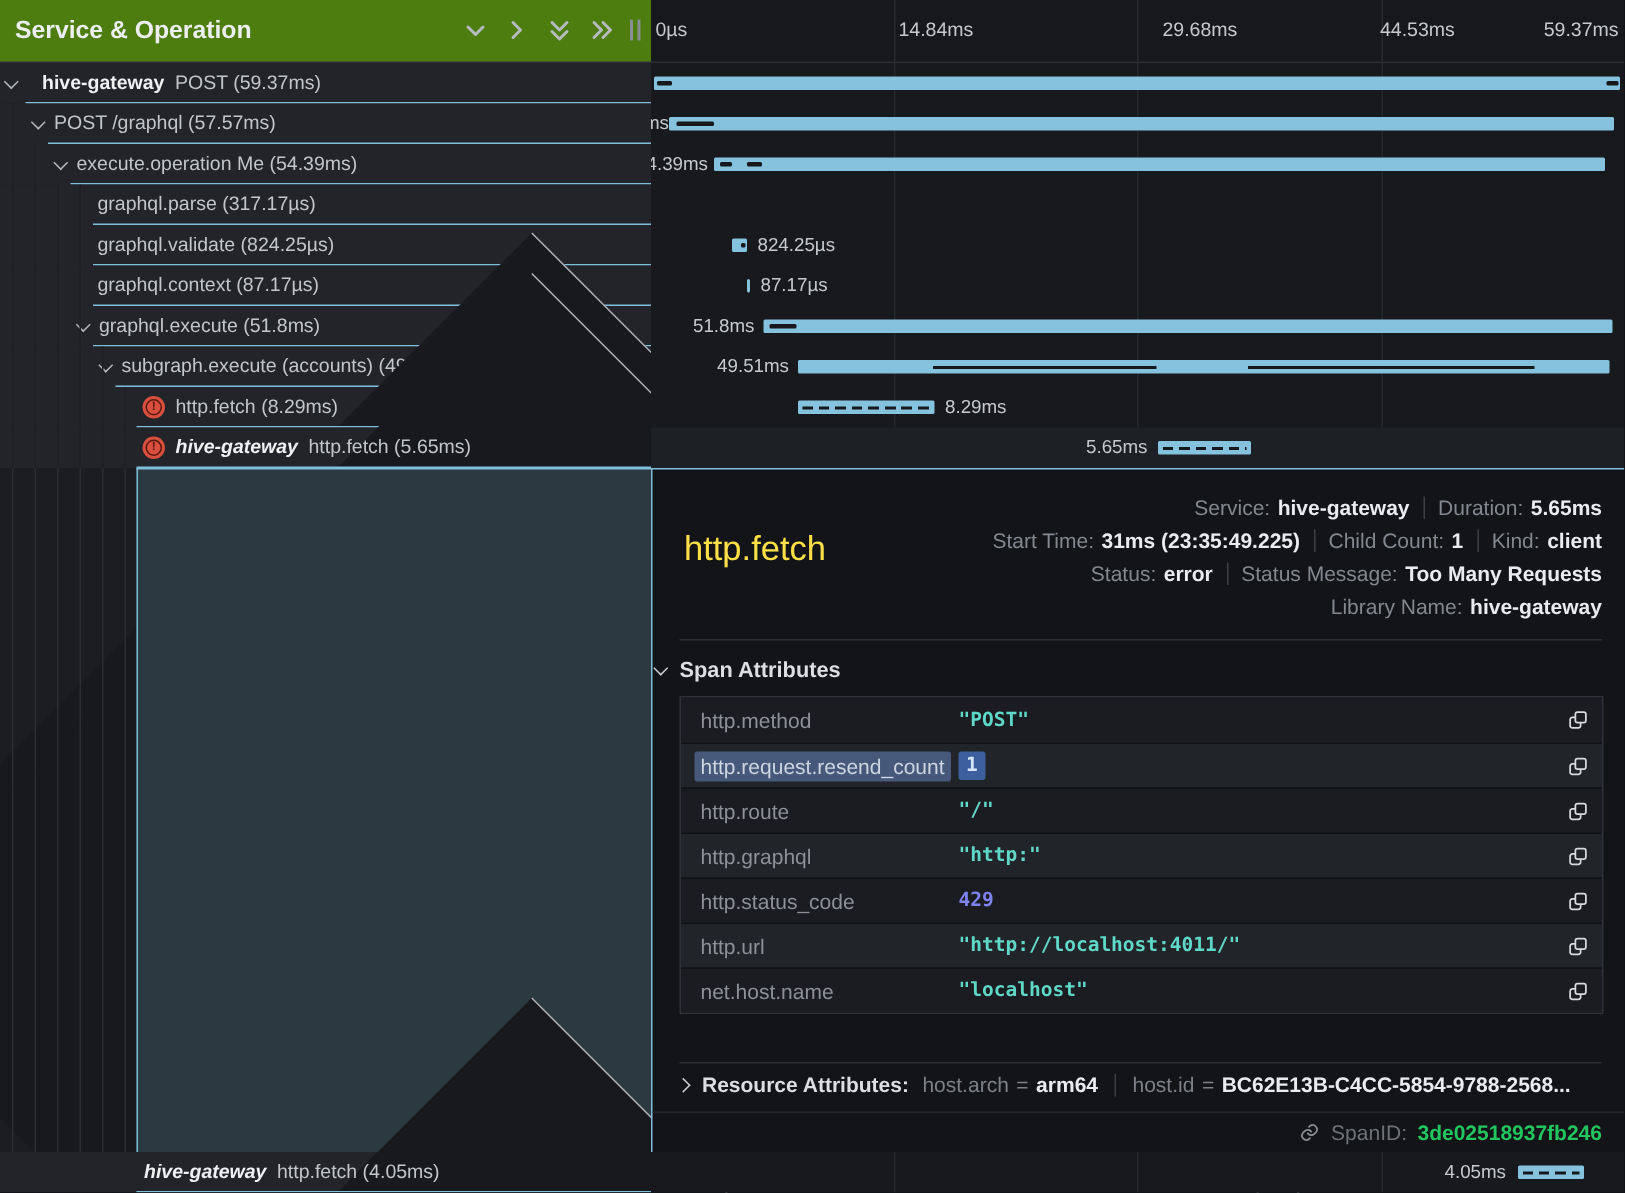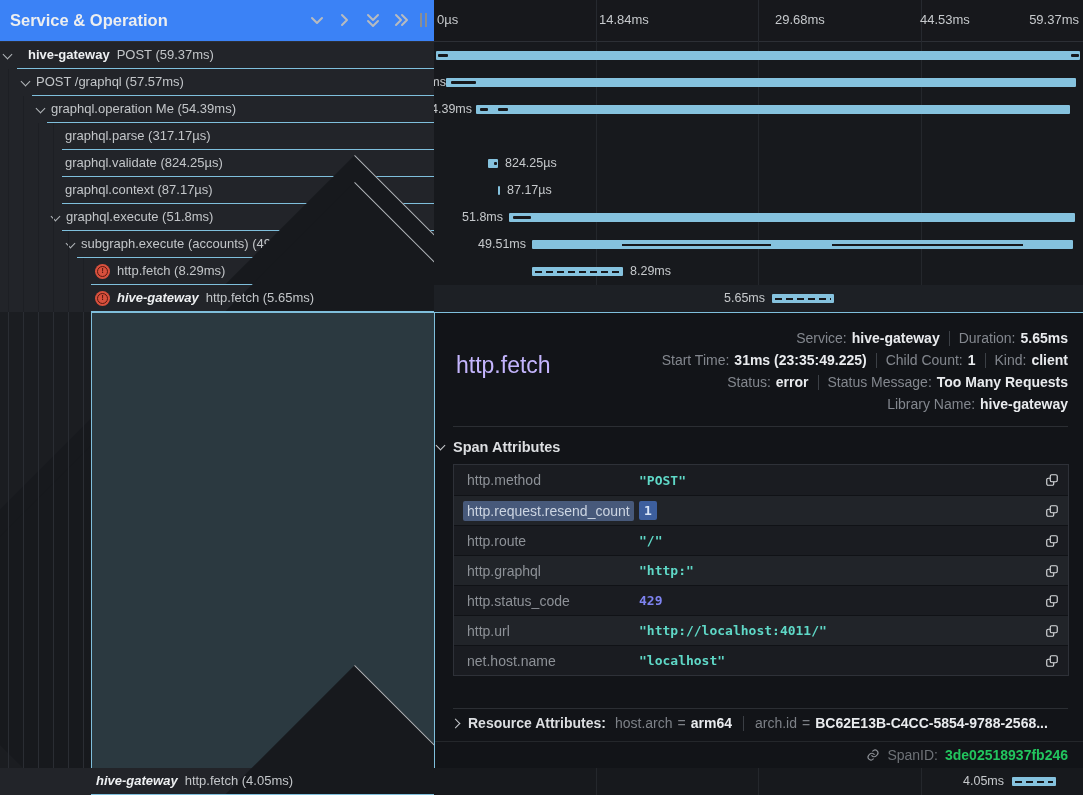--- a/index.html
+++ b/index.html
@@ -2,21 +2,21 @@
 <html><head>
 <meta charset="utf-8">
 <style>
   html,body{margin:0;padding:0;background:#0e0f12;}
   *{box-sizing:border-box;}
   .app{position:relative;width:1083px;height:795px;background:#17181c;overflow:hidden;
        font-family:"Liberation Sans",sans-serif;color:#c9ccd0;}
 
   
   .left{position:absolute;left:0;top:0;width:434px;height:795px;background:#1b1d21;}
-  .left-header{position:absolute;left:0;top:0;width:434px;height:42px;background:#3b82f6;
+  .left-header{position:absolute;left:0;top:0;width:434px;height:42px;background:#4d7c0f;
                border-bottom:1px solid #2c2f35;text-align:right;}
   .lh-title{position:absolute;left:10px;top:11px;font-size:16.5px;font-weight:700;color:#eceef0;white-space:nowrap;}
   .lh-btn{position:absolute;top:10px;width:24px;height:22px;background:none;border:none;padding:0;cursor:pointer;}
   .lh-b1{left:305px}.lh-b2{left:332px}.lh-b3{left:361px}.lh-b4{left:389px}
   .splitter{position:absolute;left:420px;top:13px;display:flex;gap:3px;cursor:col-resize;}
   .splitter i{display:block;width:2px;height:14px;background:#8a8e93;}
 
   
   .trow{position:absolute;left:0;width:434px;height:27px;background:#222429;cursor:pointer;}
   .trow .bline{position:absolute;bottom:0;right:0;height:1px;background:#7fbfdc;}
@@ -85,21 +85,21 @@
   .tl-r8 .bar{left:98px;width:541px}
   .tl-r8 .k1{left:188px;width:149px}.tl-r8 .k2{left:398px;width:191px}
   .tl-r8 .dur{right:557px}
   .tl-r9 .bar{left:98px;width:91px}.tl-r9 .dash{left:101px;width:85px}.tl-r9 .dur{left:196px}
   .tl-r10 .bar{left:338px;width:62px}.tl-r10 .dash{left:341px;width:56px}.tl-r10 .dur{right:318px}
   .tl-rb .bar{left:578px;width:44px}.tl-rb .dash{left:581px;width:38px}.tl-rb .dur{right:79px}
 
   
   .panel{position:absolute;left:0;top:312px;width:649px;height:456px;background:#121418;
          border-top:1px solid #7fbfdc;border-left:1px solid #7fbfdc;}
-  .p-title{position:absolute;left:21px;top:11px;font-size:23px;font-weight:400;color:#c4b5fd;margin-top:28px;}
+  .p-title{position:absolute;left:21px;top:11px;font-size:23px;font-weight:400;color:#fde047;margin-top:28px;}
   .overview{position:absolute;right:15px;top:14px;display:flex;flex-direction:column;align-items:flex-end;gap:0;}
   .ov-line{display:flex;align-items:center;gap:9px;height:22px;font-size:14px;}
   .ov-lbl{color:#83878e;}
   .ov-val{color:#e9ebee;font-weight:700;}
   .ov-div{width:1px;height:15px;background:#3c4046;}
   .pair{display:flex;gap:5px;white-space:nowrap;}
   .hdiv{position:absolute;left:18px;right:15px;height:1px;background:#2b2e33;}
   .hdiv1{top:113px}.hdiv2{top:395px}
   .sec-hdr{position:absolute;left:2px;top:126px;display:flex;align-items:center;gap:9px;cursor:pointer;}
   .sec-chev{width:7px;height:7px;border-right:1.6px solid #c8cbce;border-bottom:1.6px solid #c8cbce;
@@ -171,21 +171,21 @@
       <span class="txt"><b class="svc">hive-gateway</b><span>POST (59.37ms)</span></span>
       <span class="bline"></span>
     </div>
     <div class="trow tr2">
       <span class="chev down"></span>
       <span class="txt">POST /graphql (57.57ms)</span>
       <span class="bline"></span>
     </div>
     <div class="trow tr3">
       <span class="chev down"></span>
-      <span class="txt">graphql.operation Me (54.39ms)</span>
+      <span class="txt">execute.operation Me (54.39ms)</span>
       <span class="bline"></span>
     </div>
     <div class="trow tr4">
       <span class="txt">graphql.parse (317.17µs)</span>
       <span class="bline"></span>
     </div>
     <div class="trow tr5">
       <span class="txt">graphql.validate (824.25µs)</span>
       <span class="bline"></span>
     </div>
@@ -428,21 +428,21 @@
       <div class="res-row">
         <span class="res-chev"></span>
         <span class="res-title">Resource Attributes:</span>
         <span class="pair">
           <span class="res-key">host.arch</span>
           <span class="res-eq">=</span>
           <span class="res-val">arm64</span>
         </span>
         <span class="res-div"></span>
         <span class="pair">
-          <span class="res-key">arch.id</span>
+          <span class="res-key">host.id</span>
           <span class="res-eq">=</span>
           <span class="res-val">BC62E13B-C4CC-5854-9788-2568...</span>
         </span>
       </div>
 
       <div class="spanid-strip">
         <span class="spanid">
           <svg width="14" height="14" viewBox="0 0 24 24" fill="none" stroke="#8b8f95" stroke-width="2" stroke-linecap="round">
               <path d="M10 13a5 5 0 0 0 7.5.5l2-2a5 5 0 0 0-7-7l-1 1"></path>
               <path d="M14 11a5 5 0 0 0-7.5-.5l-2 2a5 5 0 0 0 7 7l1-1"></path>

